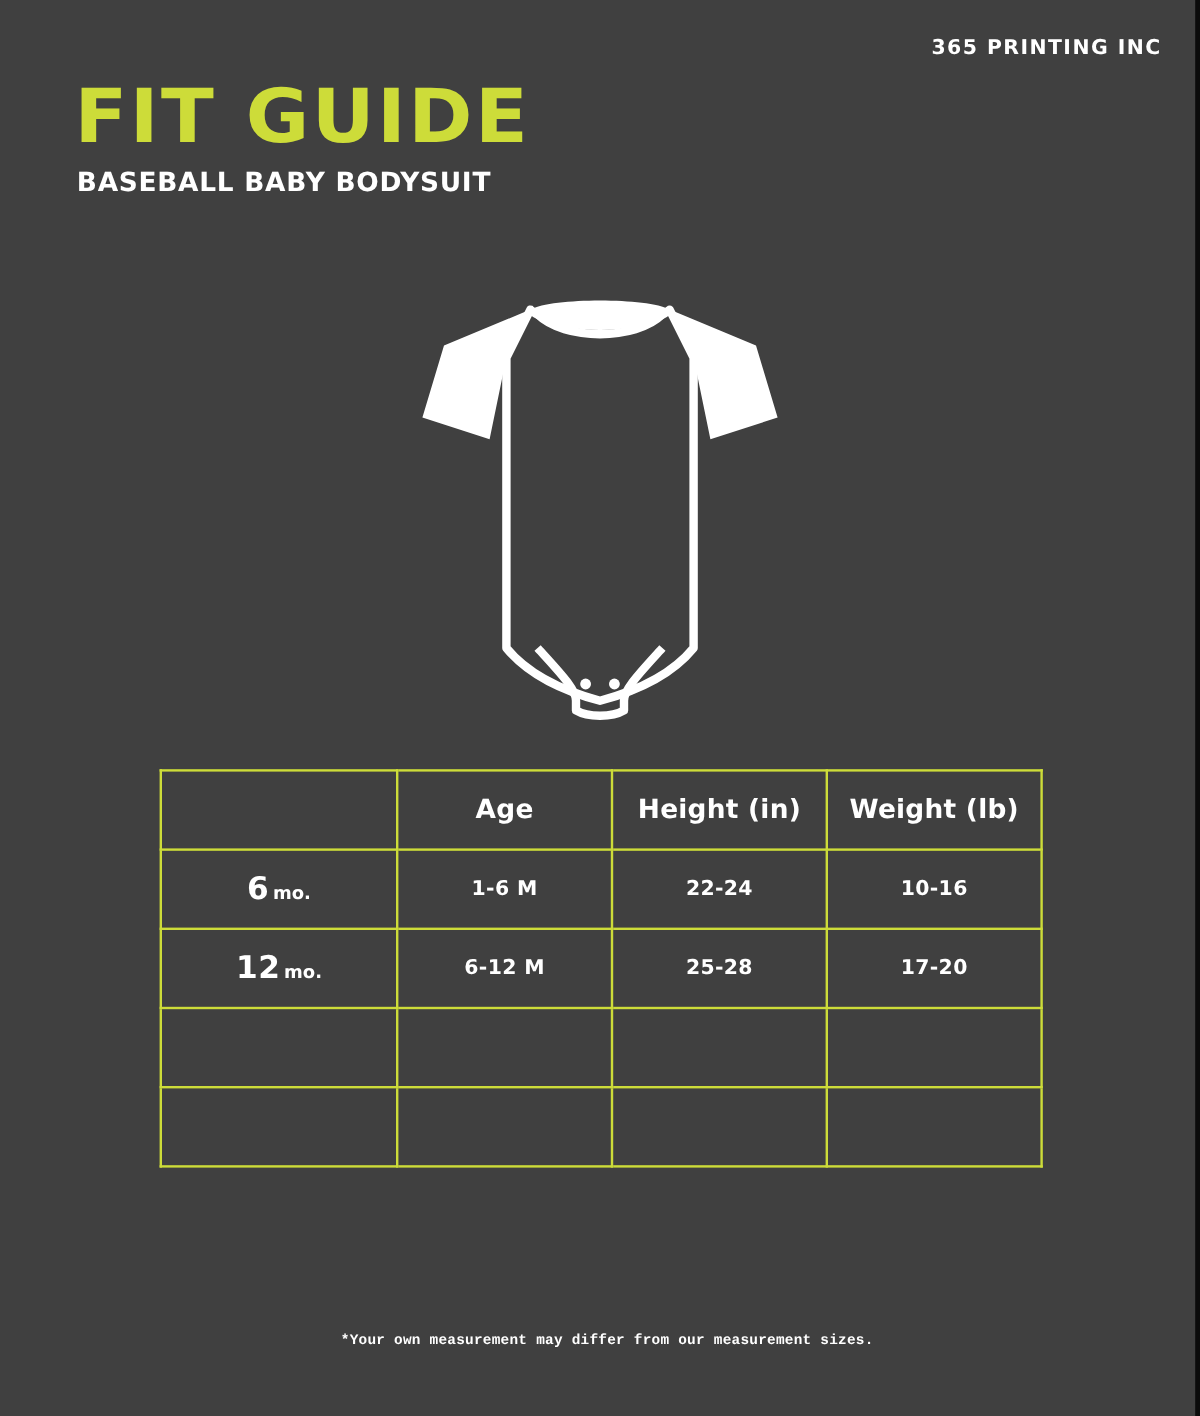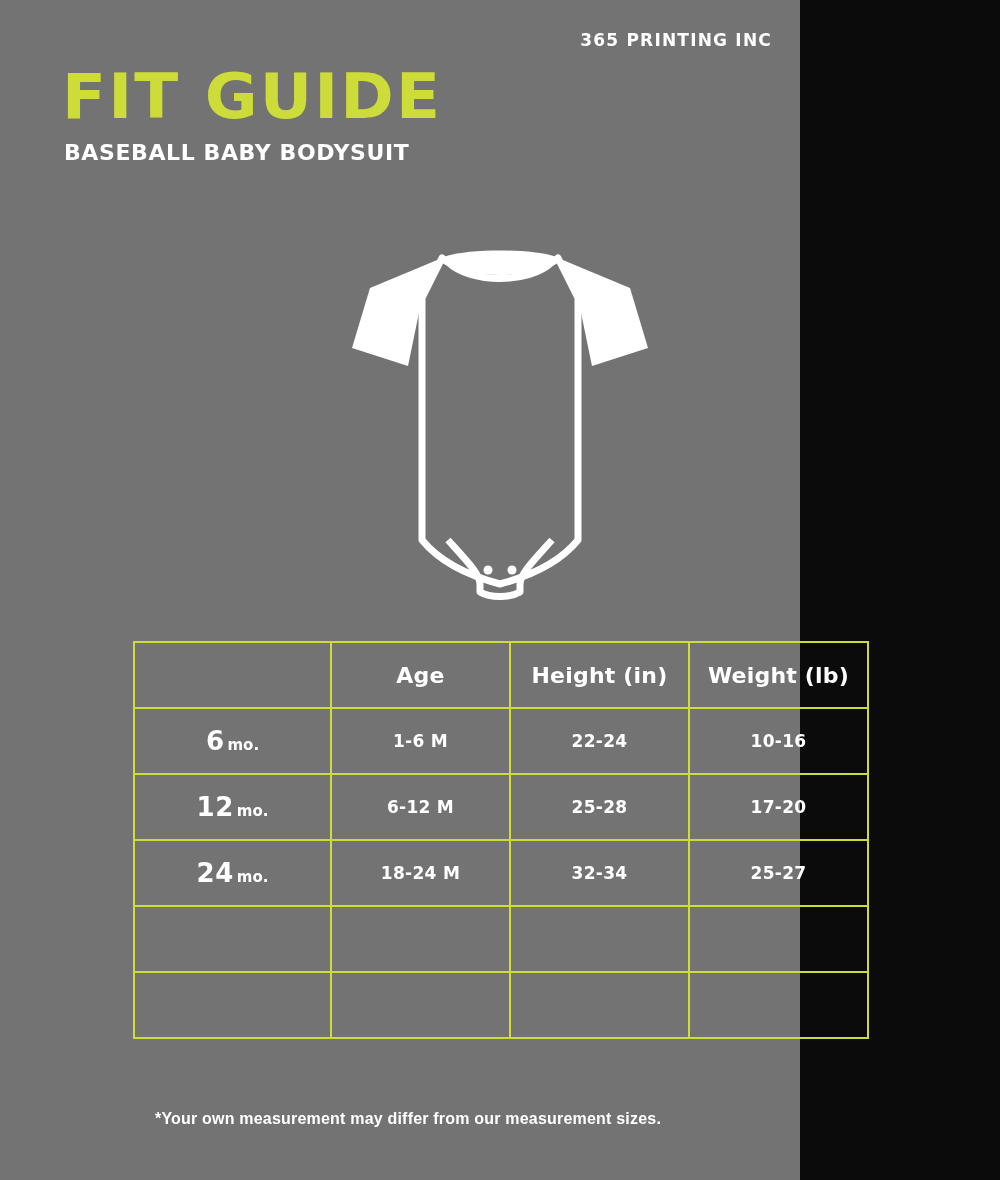--- a/index.html
+++ b/index.html
@@ -10,23 +10,23 @@
     width: 1000px;
     height: 1180px;
     background: #0b0b0b;
     font-family: "DejaVu Sans", sans-serif;
     color: #ffffff;
     overflow: hidden;
     position: relative;
   }
   .page {
     position: relative;
-    width: 800px;
+    width: 996px;
     height: 1180px;
-    background: #737373;
+    background: #404040;
   }
 
   
   .brand {
     position: absolute;
     top: 30px;
     right: 28px;
     font-family: "DejaVu Sans", sans-serif;
     font-size: 17px;
     font-weight: bold;
@@ -119,22 +119,22 @@
   }
   .empty { }
 
   
   .footnote {
     position: absolute;
     left: 16px;
     right: 0;
     top: 1110px;
     text-align: center;
-    font-family: Liberation Sans, sans-serif;
-    font-size: 16px;
+    font-family: Liberation Mono, monospace;
+    font-size: 12px;
     font-weight: bold;
     color: #ffffff;
     letter-spacing: 0.2px;
   }
 </style>
 </head>
 <body>
 
 <div class="page">
 
@@ -204,28 +204,20 @@
       </tr>
       <tr>
         <td class="sizecell">
           <span class="num">12</span><span class="mo">mo.</span>
         </td>
         <td class="val">6-12 M</td>
         <td class="val">25-28</td>
         <td class="val">17-20</td>
       </tr>
       <tr>
-        <td class="sizecell">
-          <span class="num">24</span><span class="mo">mo.</span>
-        </td>
-        <td class="val">18-24 M</td>
-        <td class="val">32-34</td>
-        <td class="val">25-27</td>
-      </tr>
-      <tr>
         <td class="sizecell empty">
           <span class="num"></span><span class="mo"></span>
         </td>
         <td class="val empty"></td>
         <td class="val empty"></td>
         <td class="val empty"></td>
       </tr>
       <tr>
         <td class="sizecell empty">
           <span class="num"></span><span class="mo"></span>

